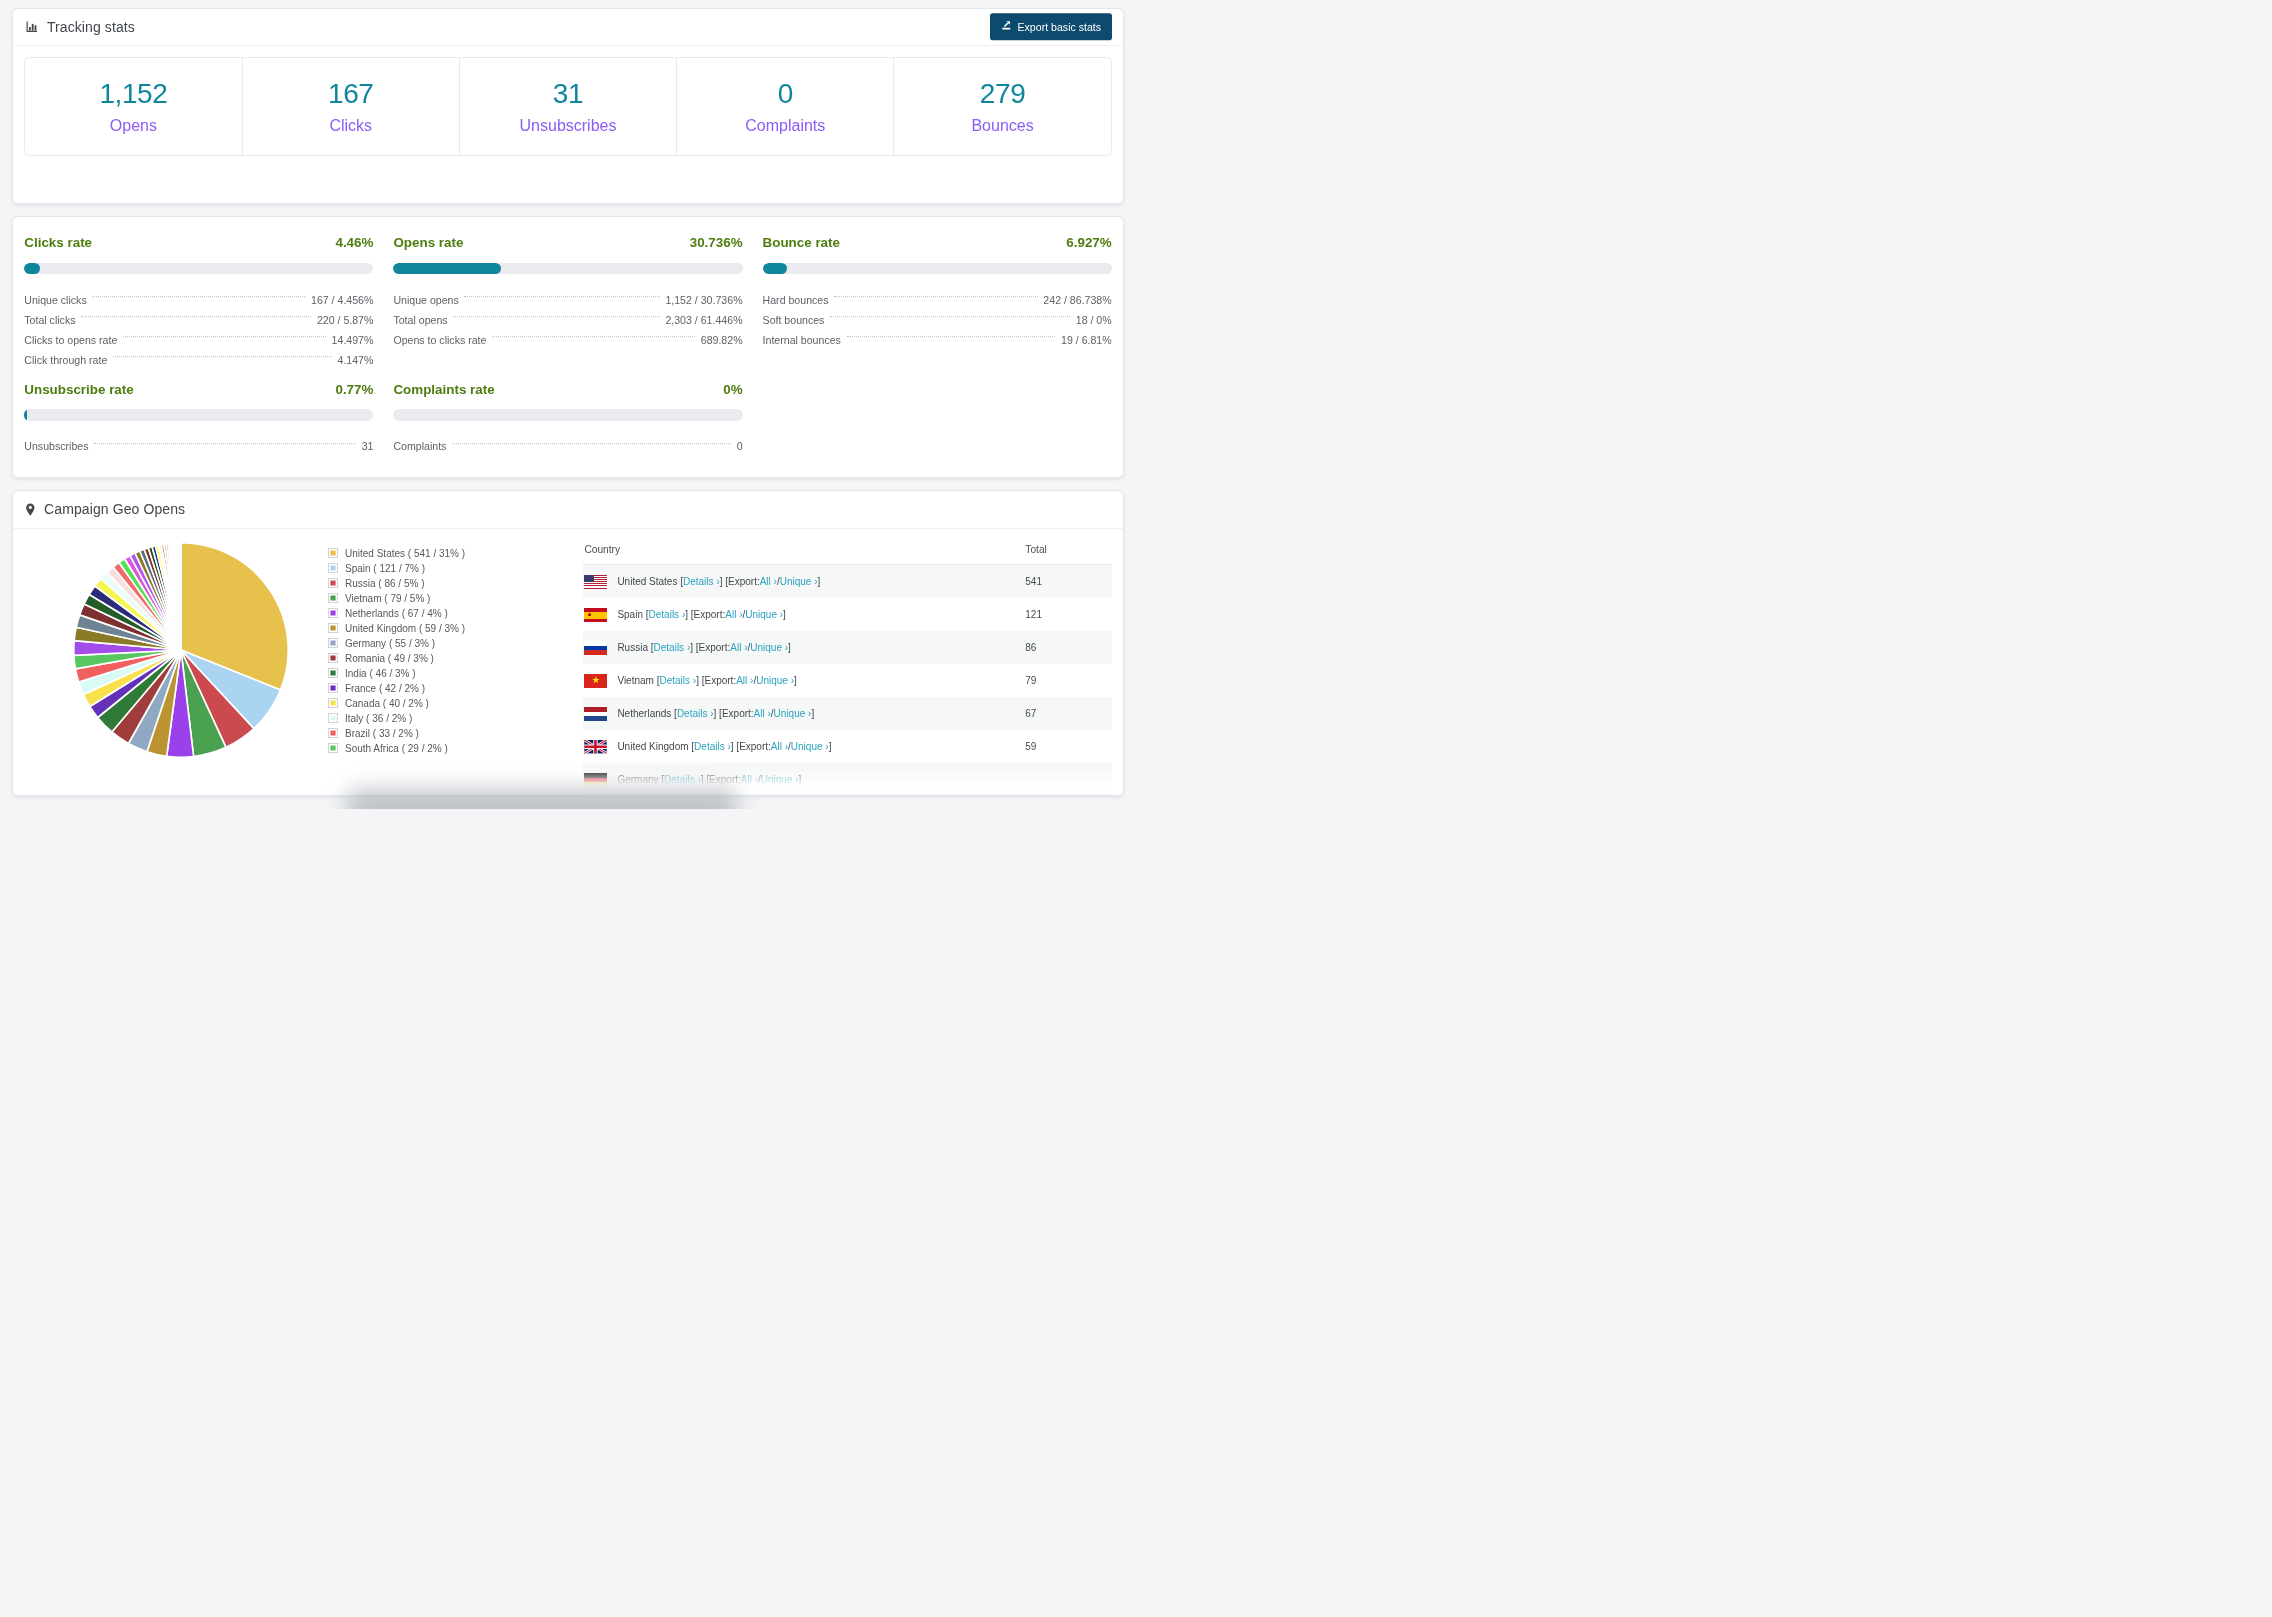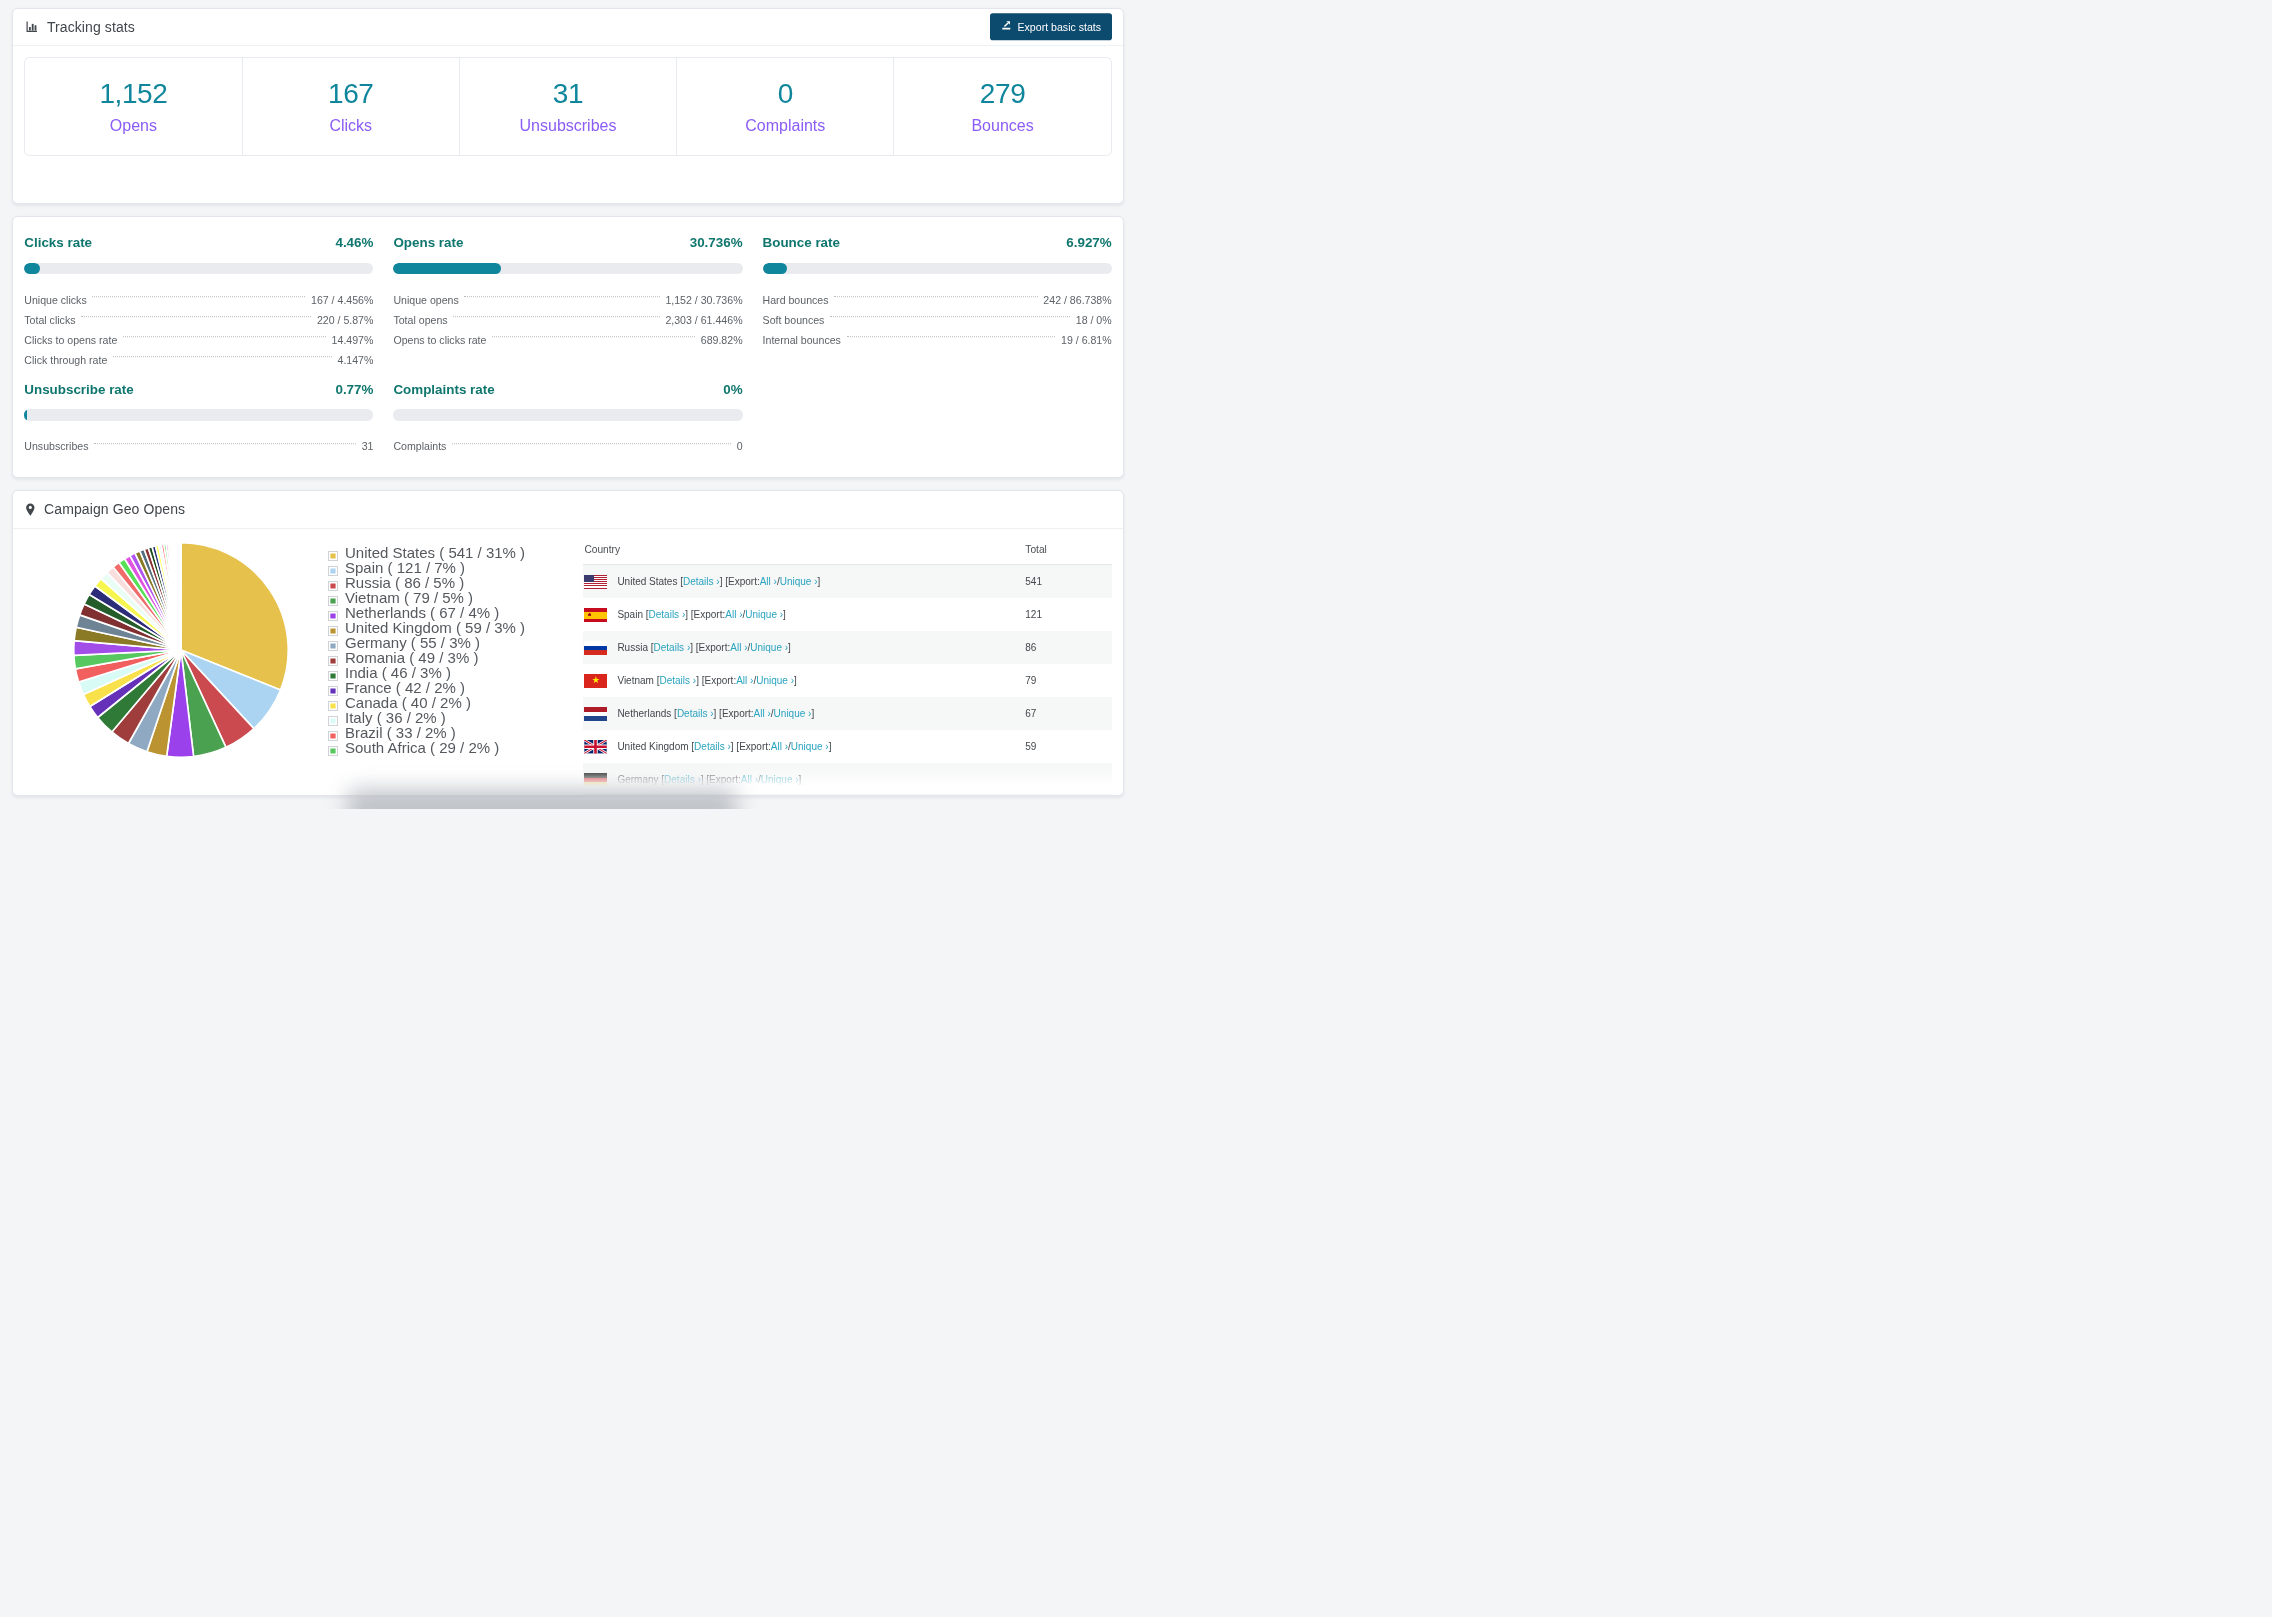--- a/index.html
+++ b/index.html
@@ -21,32 +21,32 @@
   .hdr-ic{display:flex;align-items:center}
   .export-btn{position:absolute;right:11.3px;top:50%;transform:translateY(-50%);display:flex;align-items:center;gap:6.4px;background:#0c4a6e;color:#fff;border:none;border-radius:2.8px;height:27.5px;padding:0 10.6px;font-size:10.6px;font-family:inherit;cursor:pointer}
   .stats-strip{margin:11.3px 11.3px 0;border:0.7px solid #e7eaee;border-radius:5.6px;display:flex;height:99px}
   .stat{flex:1;display:flex;flex-direction:column;align-items:center;justify-content:center;gap:6.4px;border-left:0.7px solid #e7eaee}
   .stat:first-child{border-left:none}
   .stat .v{font-size:28px;font-weight:400;color:var(--teal);letter-spacing:-0.4px}
   .stat .l{font-size:16px;color:#8b5cf6}
   
   .card-rates{margin-top:12px;height:262px;padding:18.4px 11.3px 0;overflow:hidden}
   .rates-grid{display:grid;grid-template-columns:repeat(3,1fr);column-gap:20px;row-gap:12px}
-  .rate-title{display:flex;justify-content:space-between;align-items:center;font-weight:700;font-size:13.4px;color:#0f766e;margin-bottom:12.7px}
+  .rate-title{display:flex;justify-content:space-between;align-items:center;font-weight:700;font-size:13.4px;color:#4d7c0f;margin-bottom:12.7px}
   .pbar{height:11.3px;border-radius:5.6px;background:var(--track);overflow:hidden;margin-bottom:15.5px}
   .pbar i{display:block;height:100%;background:var(--teal);border-radius:5.6px}
   .rrow{display:flex;align-items:center;font-size:10.6px;color:var(--txt-gray);height:20px}
   .rrow .lead{flex:1;border-bottom:0.7px dotted #b7bcc1;margin:0 5.6px;transform:translateY(-2.8px)}
   
   .card-geo{margin-top:12px;height:306px;overflow:hidden}
   .card-geo .card-header{height:38px}
   .geo-content{position:relative;height:267px}
   .pie-svg{position:absolute;left:58px;top:11.3px;width:220px;height:220px}
   .legend{position:absolute;left:315px;top:17px;display:flex;flex-direction:column;gap:0}
-  .legend-item{display:flex;align-items:flex-end;height:15px;font-size:15px;color:#55595e}
+  .legend-item{display:flex;align-items:center;height:15px;font-size:10px;color:#55595e}
   .swatch{width:10px;height:10px;flex:none;margin-right:7px;border:0.7px solid #cfd3d6;box-shadow:inset 0 0 0 1.4px #fff}
   .geo-table{position:absolute;left:570px;right:11.3px;top:5.6px}
   .t-head{display:flex;align-items:center;height:31px;font-size:10.2px;color:#4a4f54;border-bottom:0.7px solid #e5e7ea;padding:0 1.4px}
   .t-head .c1{flex:1}.t-head .c2{width:85px}
   .t-row{display:flex;align-items:center;height:33px;font-size:10px;color:#43484d;padding:0 1.4px}
   .t-row.striped{background:#f6f7f7}
   .t-row .namecell{flex:1;display:flex;align-items:center;white-space:nowrap}
   .t-row .total{width:85px}
   .t-row a{color:var(--link);text-decoration:none;cursor:pointer}
   .dim{color:#43484d}

